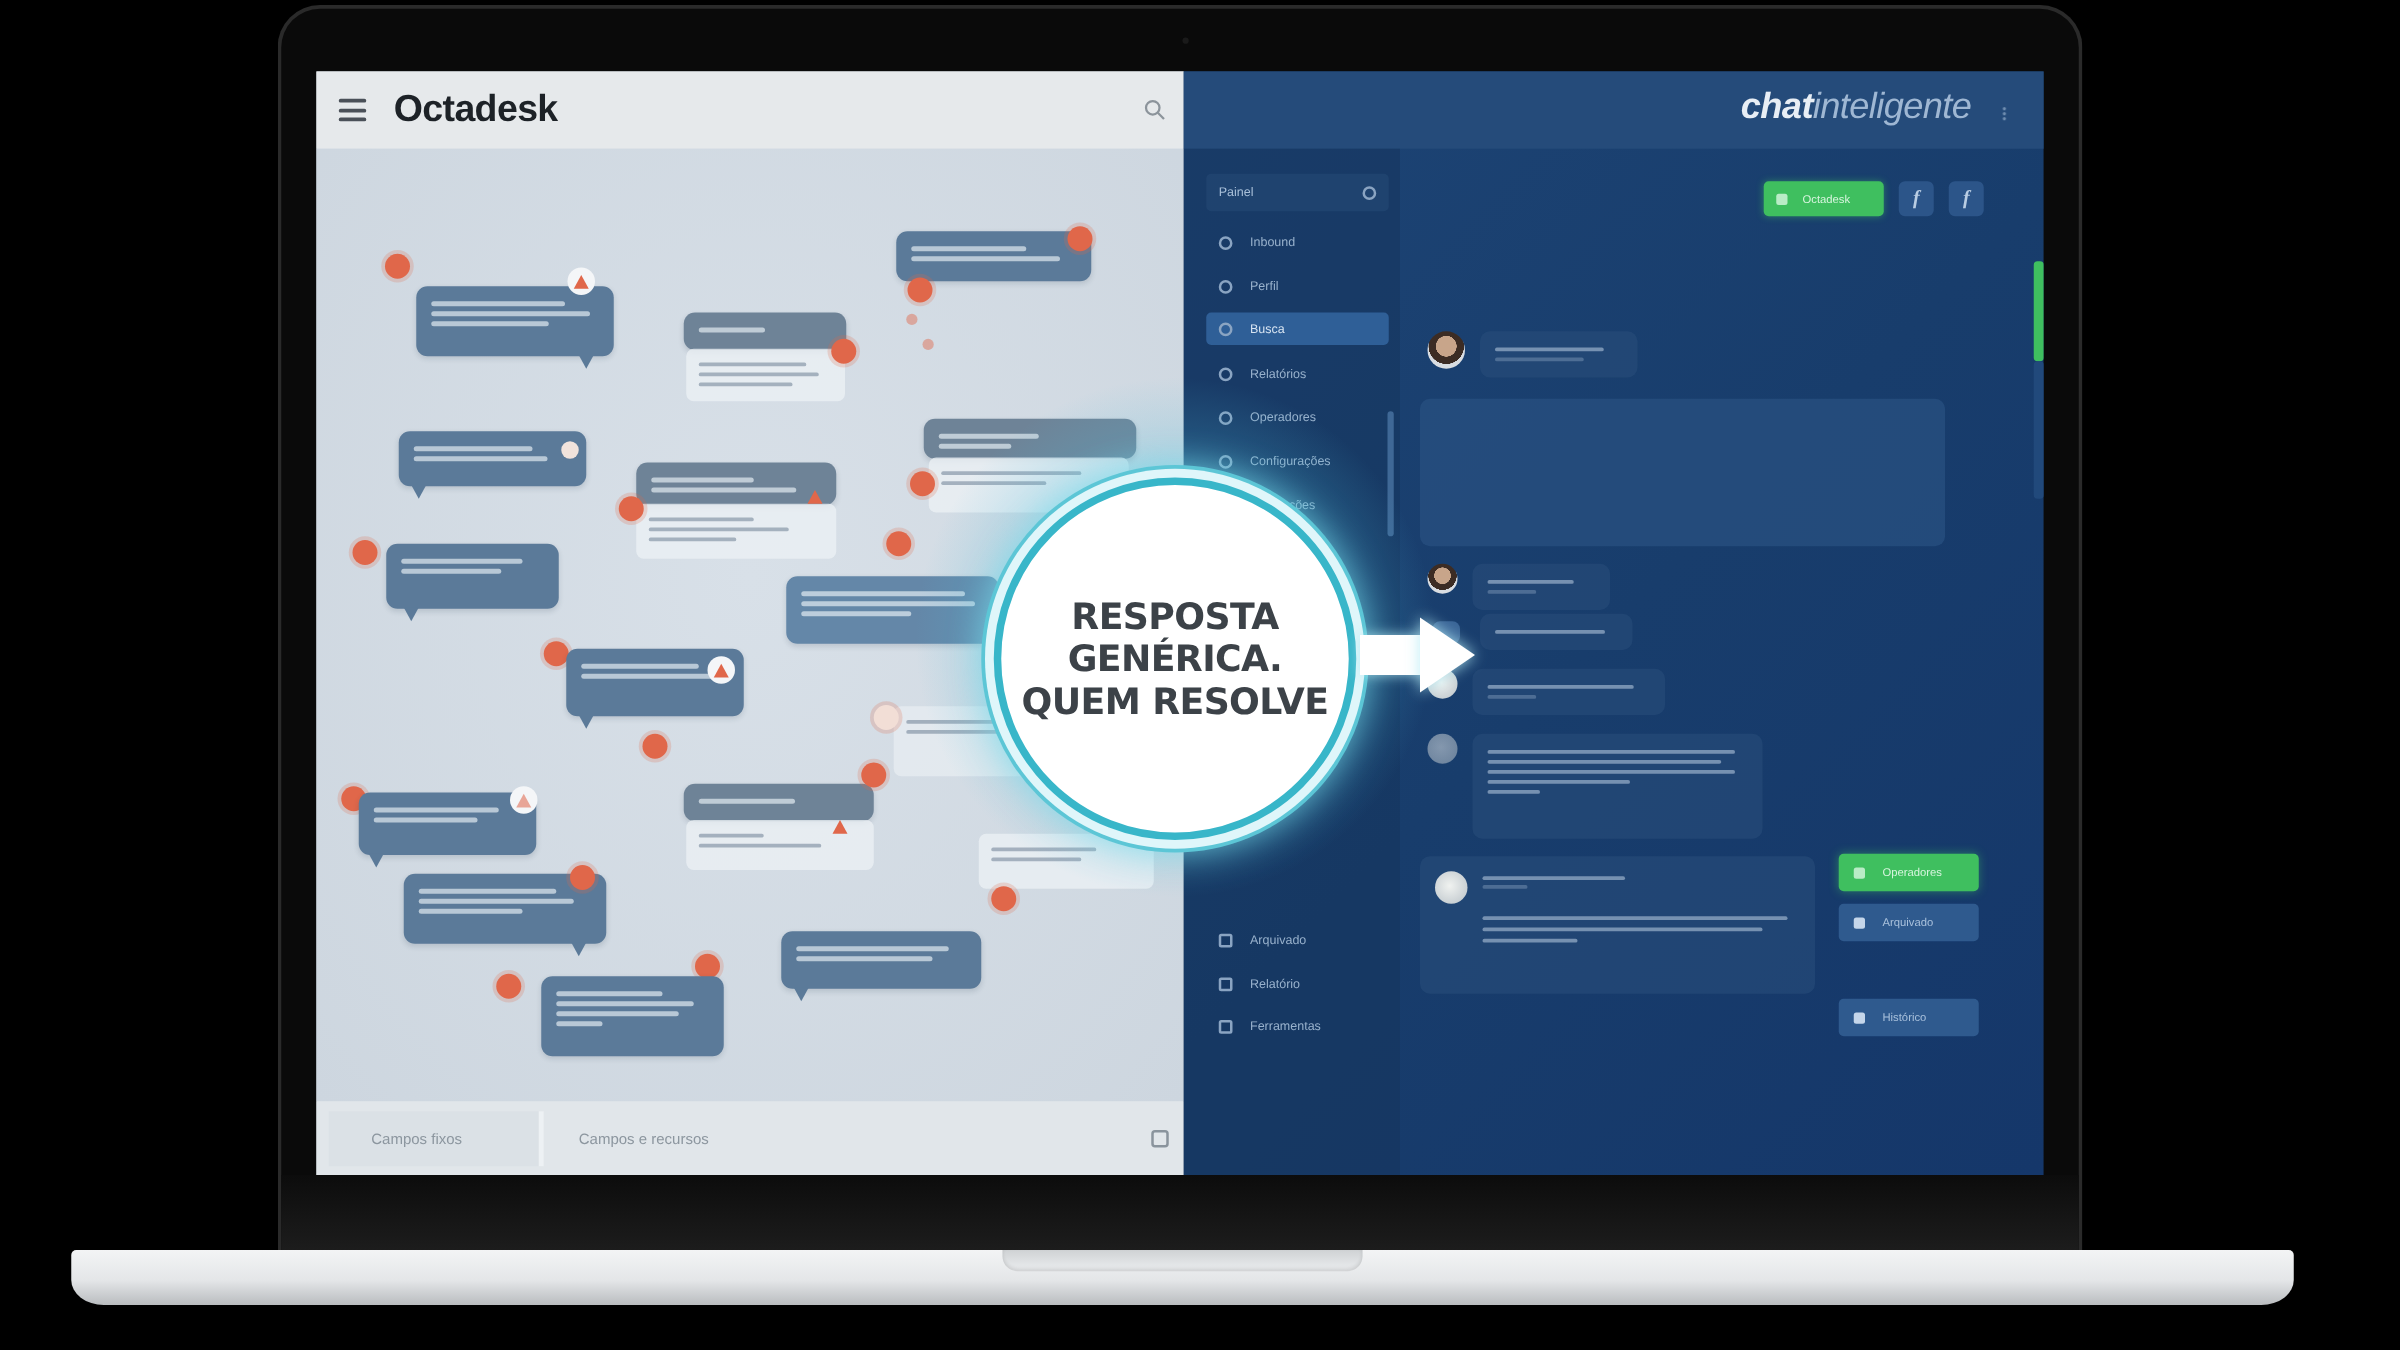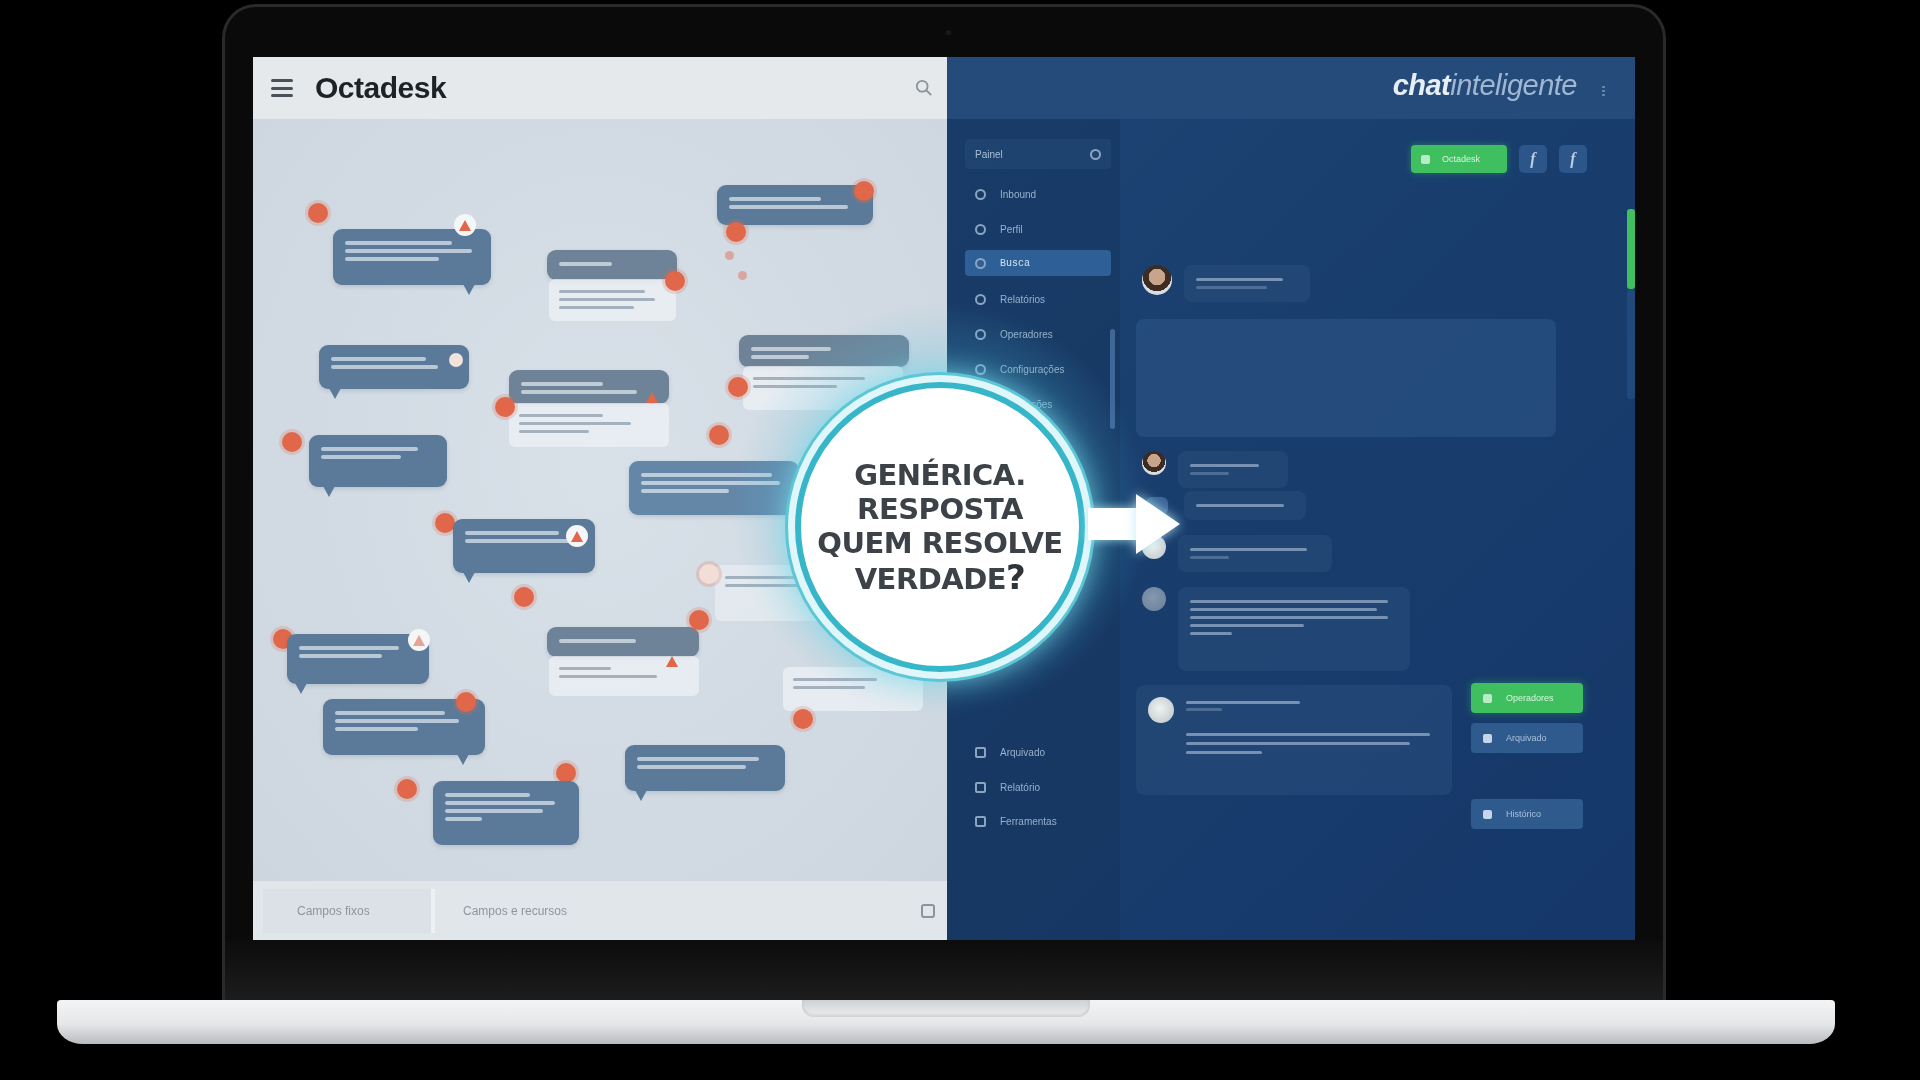--- a/index.html
+++ b/index.html
@@ -46,21 +46,21 @@
   .right-top { position: absolute; left: 0; top: 0; width: 688px; height: 62px; background: #254b7a; }
   .brand-right { position: absolute; right: 58px; top: 12px; font-size: 29px; letter-spacing: -0.5px; font-style: italic; }
   .brand-right .b1 { color: #e8eef5; font-weight: 700; }
   .brand-right .b2 { color: #9fb7d3; font-weight: 400; }
   .kebab { position: absolute; right: 30px; top: 28px; width: 3px; height: 12px; background: radial-gradient(circle, #6f8db0 1px, transparent 1.5px) 0 0/3px 4px; }
 
   .side { position: absolute; left: 0; top: 62px; width: 173px; height: 821px; background: rgba(22,52,92,0.55); }
   .side-head { position: absolute; left: 18px; top: 20px; width: 146px; height: 30px; background: rgba(38,74,118,0.55); border-radius: 4px; color: #a8bfd8; font-size: 10px; display: flex; align-items: center; padding-left: 10px; }
   .side-head .gear { position: absolute; right: 10px; width: 11px; height: 11px; border: 2px solid #8aa4c2; border-radius: 50%; }
   .side-item { position: absolute; left: 18px; width: 146px; height: 26px; display: flex; align-items: center; padding-left: 10px; color: #98b1cc; font-size: 10px; border-radius: 4px; }
-  .side-item.active { background: #2f5f97; color: #d6e3f1; font-family: Liberation Mono, monospace; }
+  .side-item.active { background: #2f5f97; color: #d6e3f1; }
   .side-item .ic { width: 11px; height: 11px; border: 2px solid #8aa4c2; border-radius: 50%; margin-right: 14px; }
   .side-item .ic.sq { border-radius: 2px; }
   .side-scroll { position: absolute; left: 163px; top: 210px; width: 5px; height: 100px; background: #3f6896; border-radius: 3px; }
 
   .chat { position: absolute; left: 173px; top: 62px; width: 515px; height: 821px; }
   .topbtns { position: absolute; right: 48px; top: 26px; display: flex; gap: 12px; align-items: center; }
   .btn-green { height: 28px; width: 96px; background: #3fbf5f; border-radius: 4px; color: #d8f5df; font-size: 9px; display: flex; align-items: center; padding-left: 10px; box-shadow: 0 0 6px rgba(63,191,95,0.45); }
   .btn-green .sq { width: 9px; height: 9px; background: #b9ecc6; border-radius: 2px; margin-right: 12px; }
   .fb { width: 28px; height: 28px; background: #2c5589; border-radius: 5px; color: #b9cde3; font-weight: 700; font-size: 16px; display: flex; align-items: center; justify-content: center; font-family: "Liberation Serif", serif; font-style: italic; }
   .green-scroll { position: absolute; right: 0; top: 90px; width: 8px; height: 80px; background: #3fbf5f; border-radius: 3px; }
@@ -397,24 +397,23 @@
             <span class="sq"></span>
             <span>Histórico</span>
           </div>
       </div>
     </div>
   </div>
 
   <div class="glow"></div>
   <div class="circle">
     <div class="circle-text">
+      <div>RESPOSTA</div>
       <div>GENÉRICA.</div>
-      <div>RESPOSTA</div>
       <div>QUEM RESOLVE</div>
-      <div><span>VERDADE</span><span class="q">?</span></div>
     </div>
   </div>
   <div class="arrow-shaft"></div>
   <div class="arrow-head"></div>
 
   <div class="chin"></div>
   <div class="base"></div>
   <div class="notch"></div>
 </div>
 

